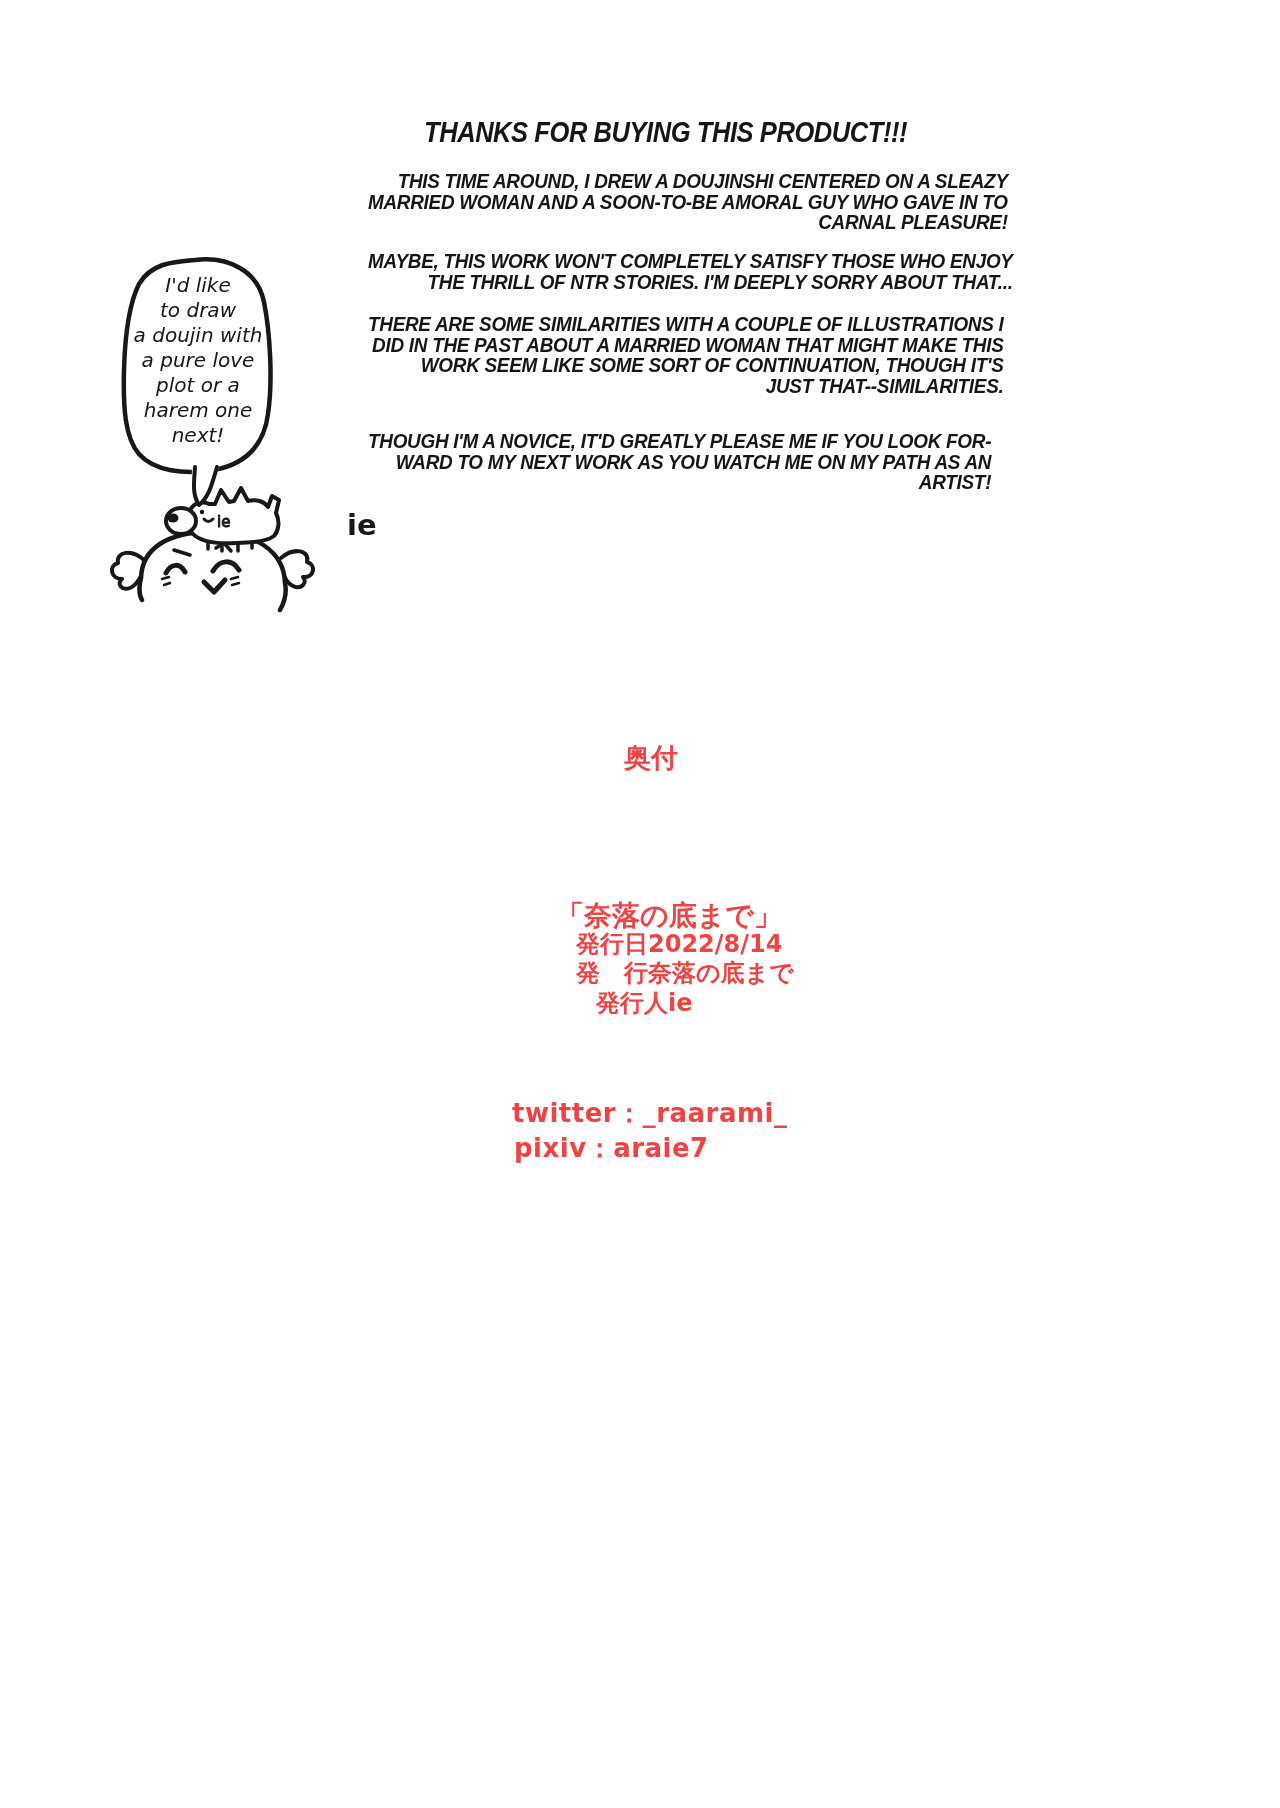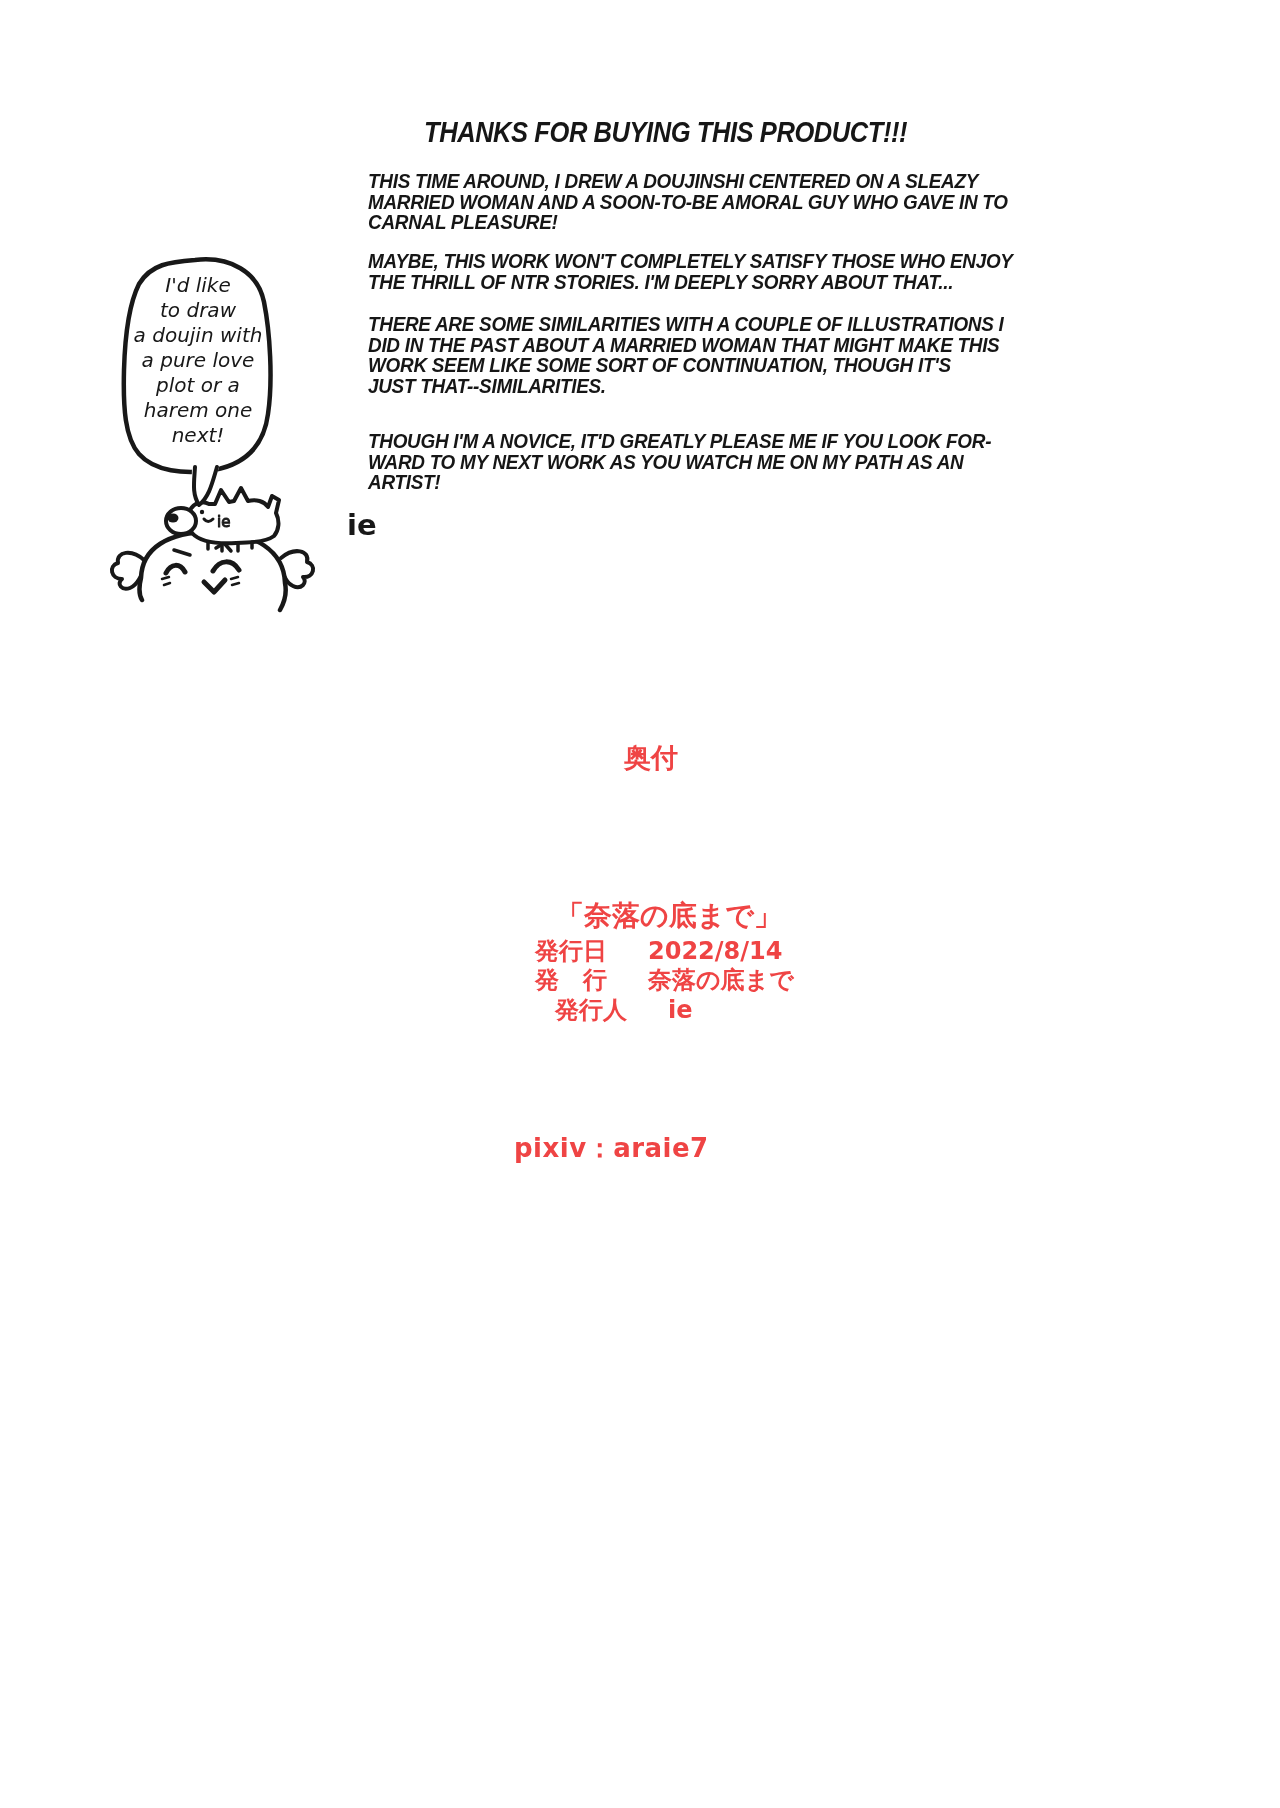--- a/index.html
+++ b/index.html
@@ -4,20 +4,21 @@
 <style>
   html,body{margin:0;padding:0;background:#e8e8e8;}
   .page{
     position:relative;
     width:1280px;height:1808px;
     margin:0 auto;
     background:#ffffff;
     color:#181818;
     font-family:"Liberation Sans",sans-serif;
     overflow:hidden;
+    text-align:right;
   }
   .abs{position:absolute;}
   
   .comic{
     font-weight:bold;
     font-style:italic;
     white-space:nowrap;
     transform-origin:0 0;
     color:#161616;
   }
@@ -34,21 +35,21 @@
   }
   
   .jp{
     font-family:"DejaVu Sans","Liberation Sans",sans-serif;
     font-weight:bold;
     color:#ef4444;
     white-space:nowrap;
   }
   .colophon-heading{font-size:27px;}
   .book-title{font-size:28px;}
-  .pub-row{font-size:24px;margin-top:7px;}
+  .pub-row{font-size:24px;}
   .pub-row .label{display:inline-block;width:113px;}
   .social-row{font-size:26px;letter-spacing:0.5px;}
   .signature{
     font-family:"DejaVu Sans","Liberation Sans",sans-serif;
     font-weight:bold;
     font-size:29px;
     color:#181818;
   }
   .bubble-text{
     font-family:"DejaVu Sans",sans-serif;
@@ -153,17 +154,20 @@
   <div class="abs jp pub-row" style="left:535px;top:928px;">
     <span class="label">発行日</span><span>2022/8/14</span>
   </div>
   <div class="abs jp pub-row" style="left:535px;top:957px;">
     <span class="label">発　行</span><span>奈落の底まで</span>
   </div>
   <div class="abs jp pub-row" style="left:555px;top:987px;">
     <span class="label">発行人</span><span>ie</span>
   </div>
 
+  <div class="abs jp social-row" style="left:512px;top:1096px;">
+    <span>twitter：</span><span>_raarami_</span>
+  </div>
   <div class="abs jp social-row" style="left:514px;top:1131px;">
     <span>pixiv：</span><span>araie7</span>
   </div>
 
 </div>
 
 </body></html>

